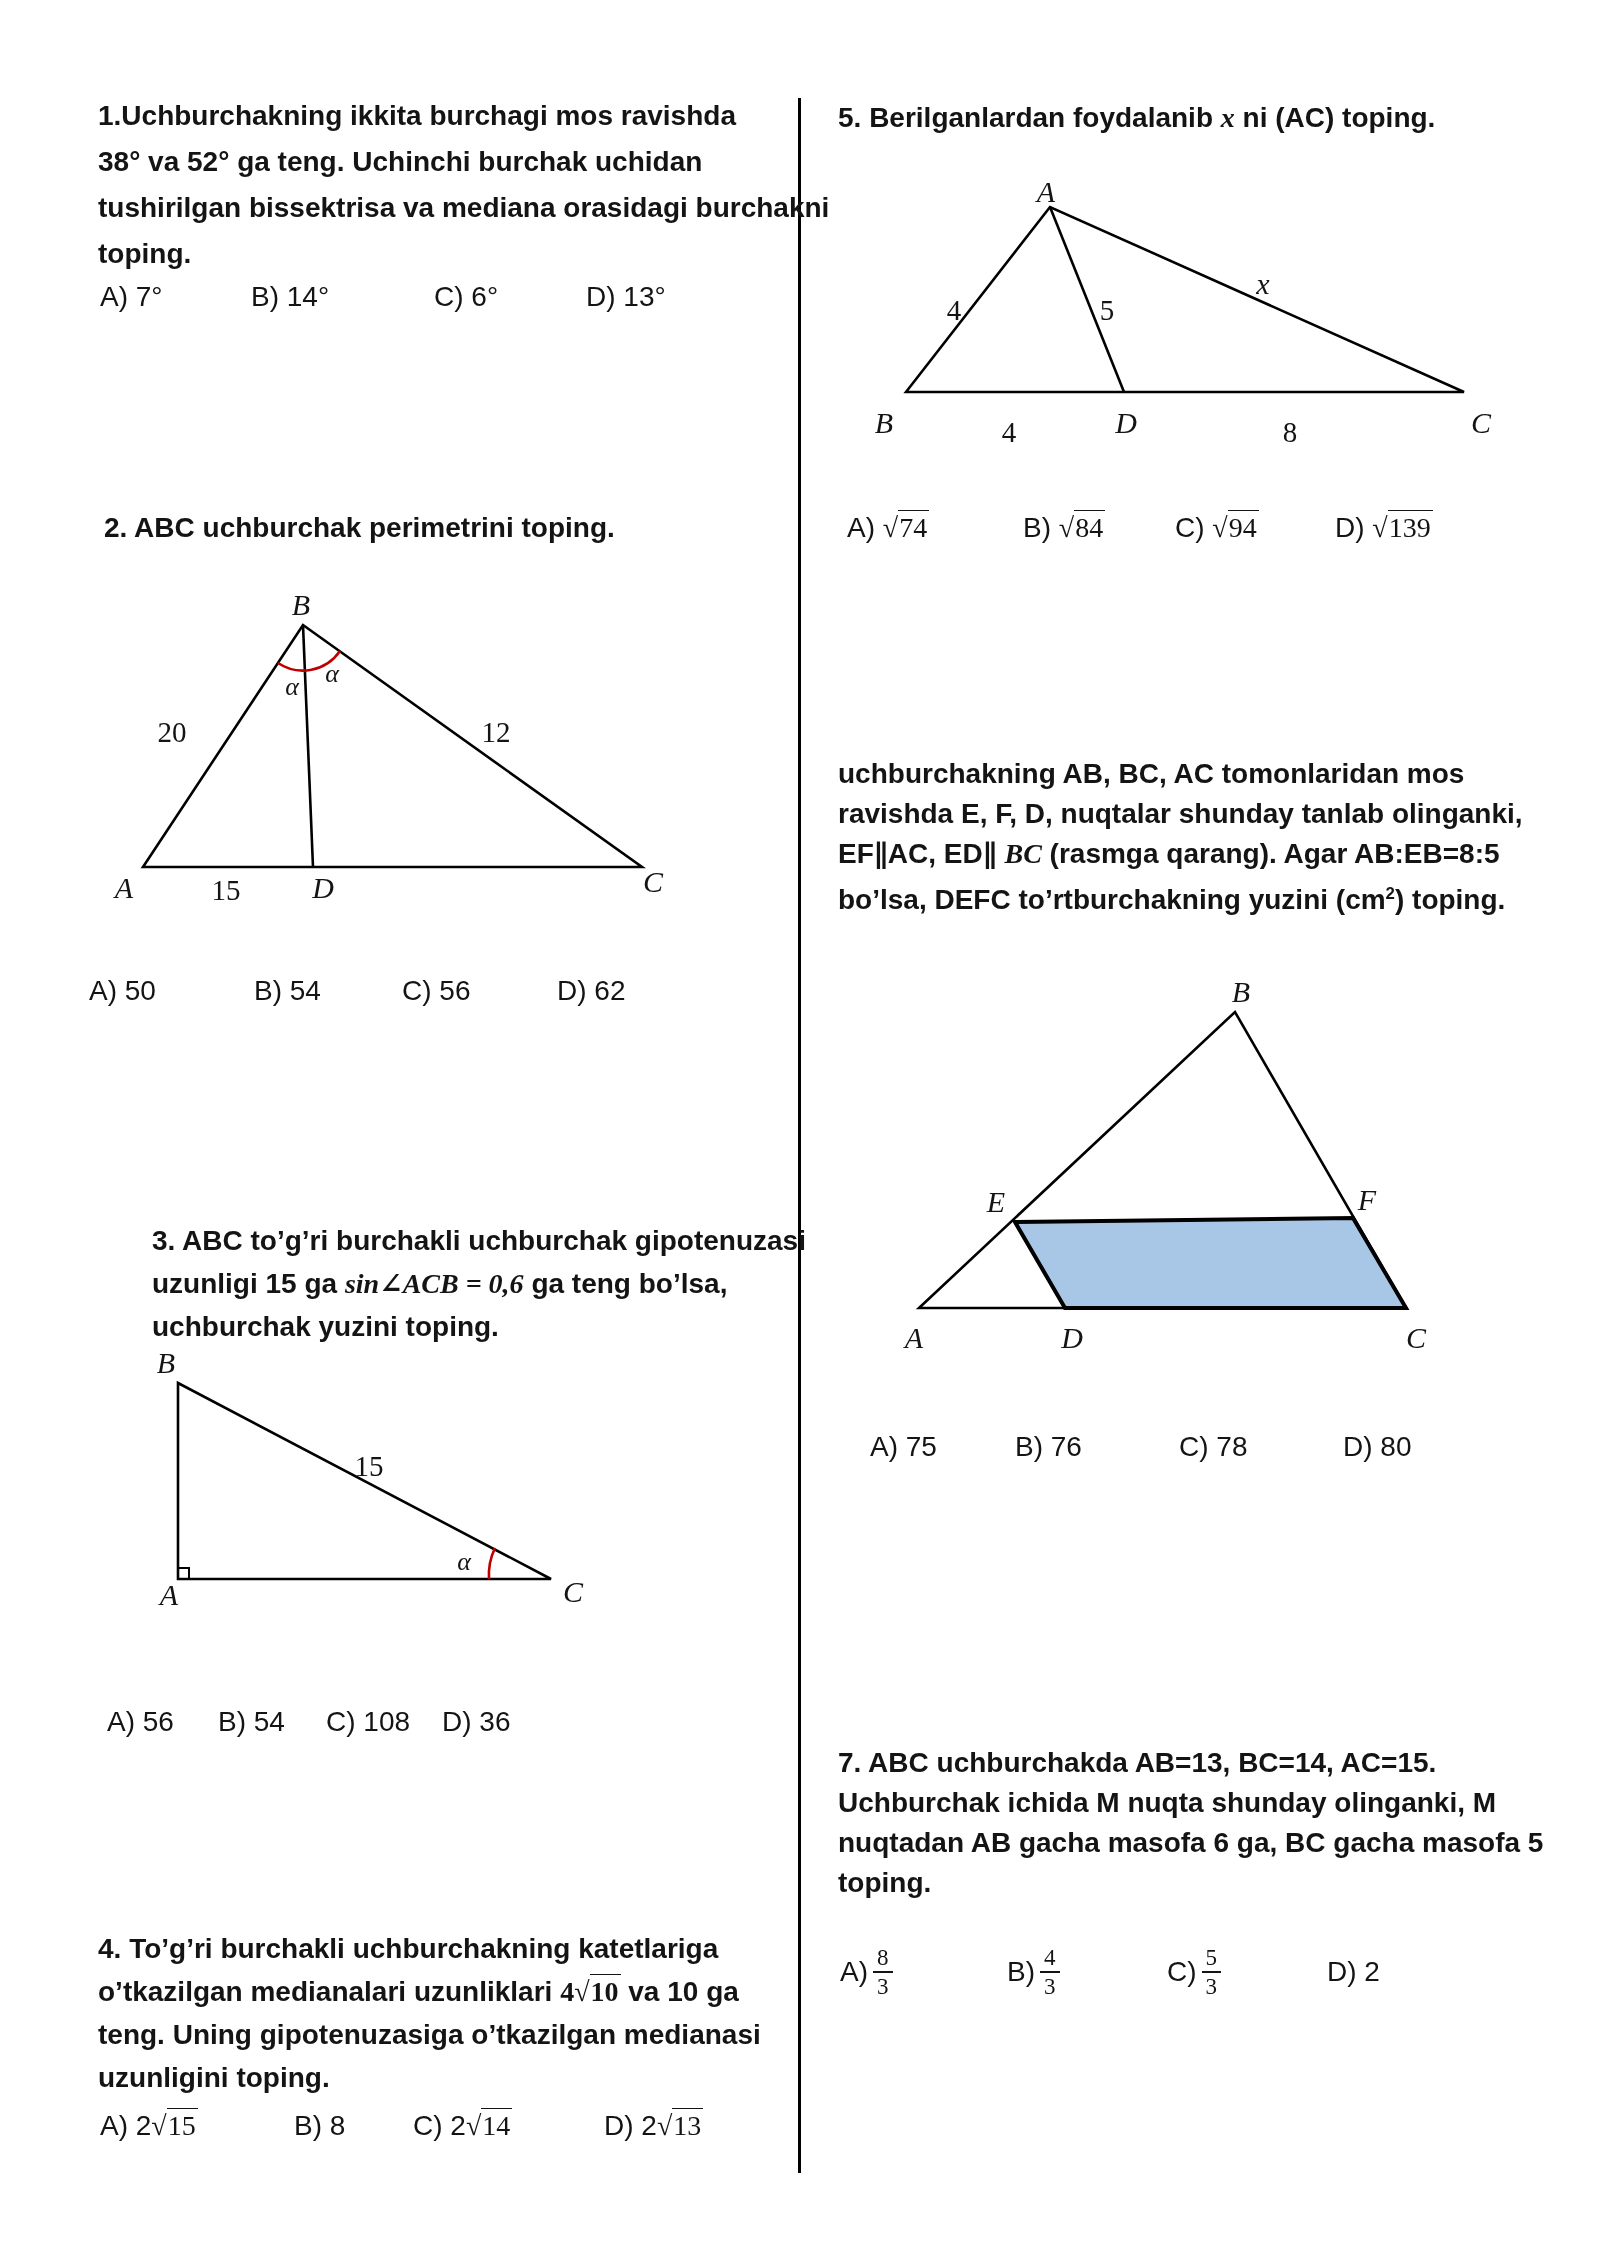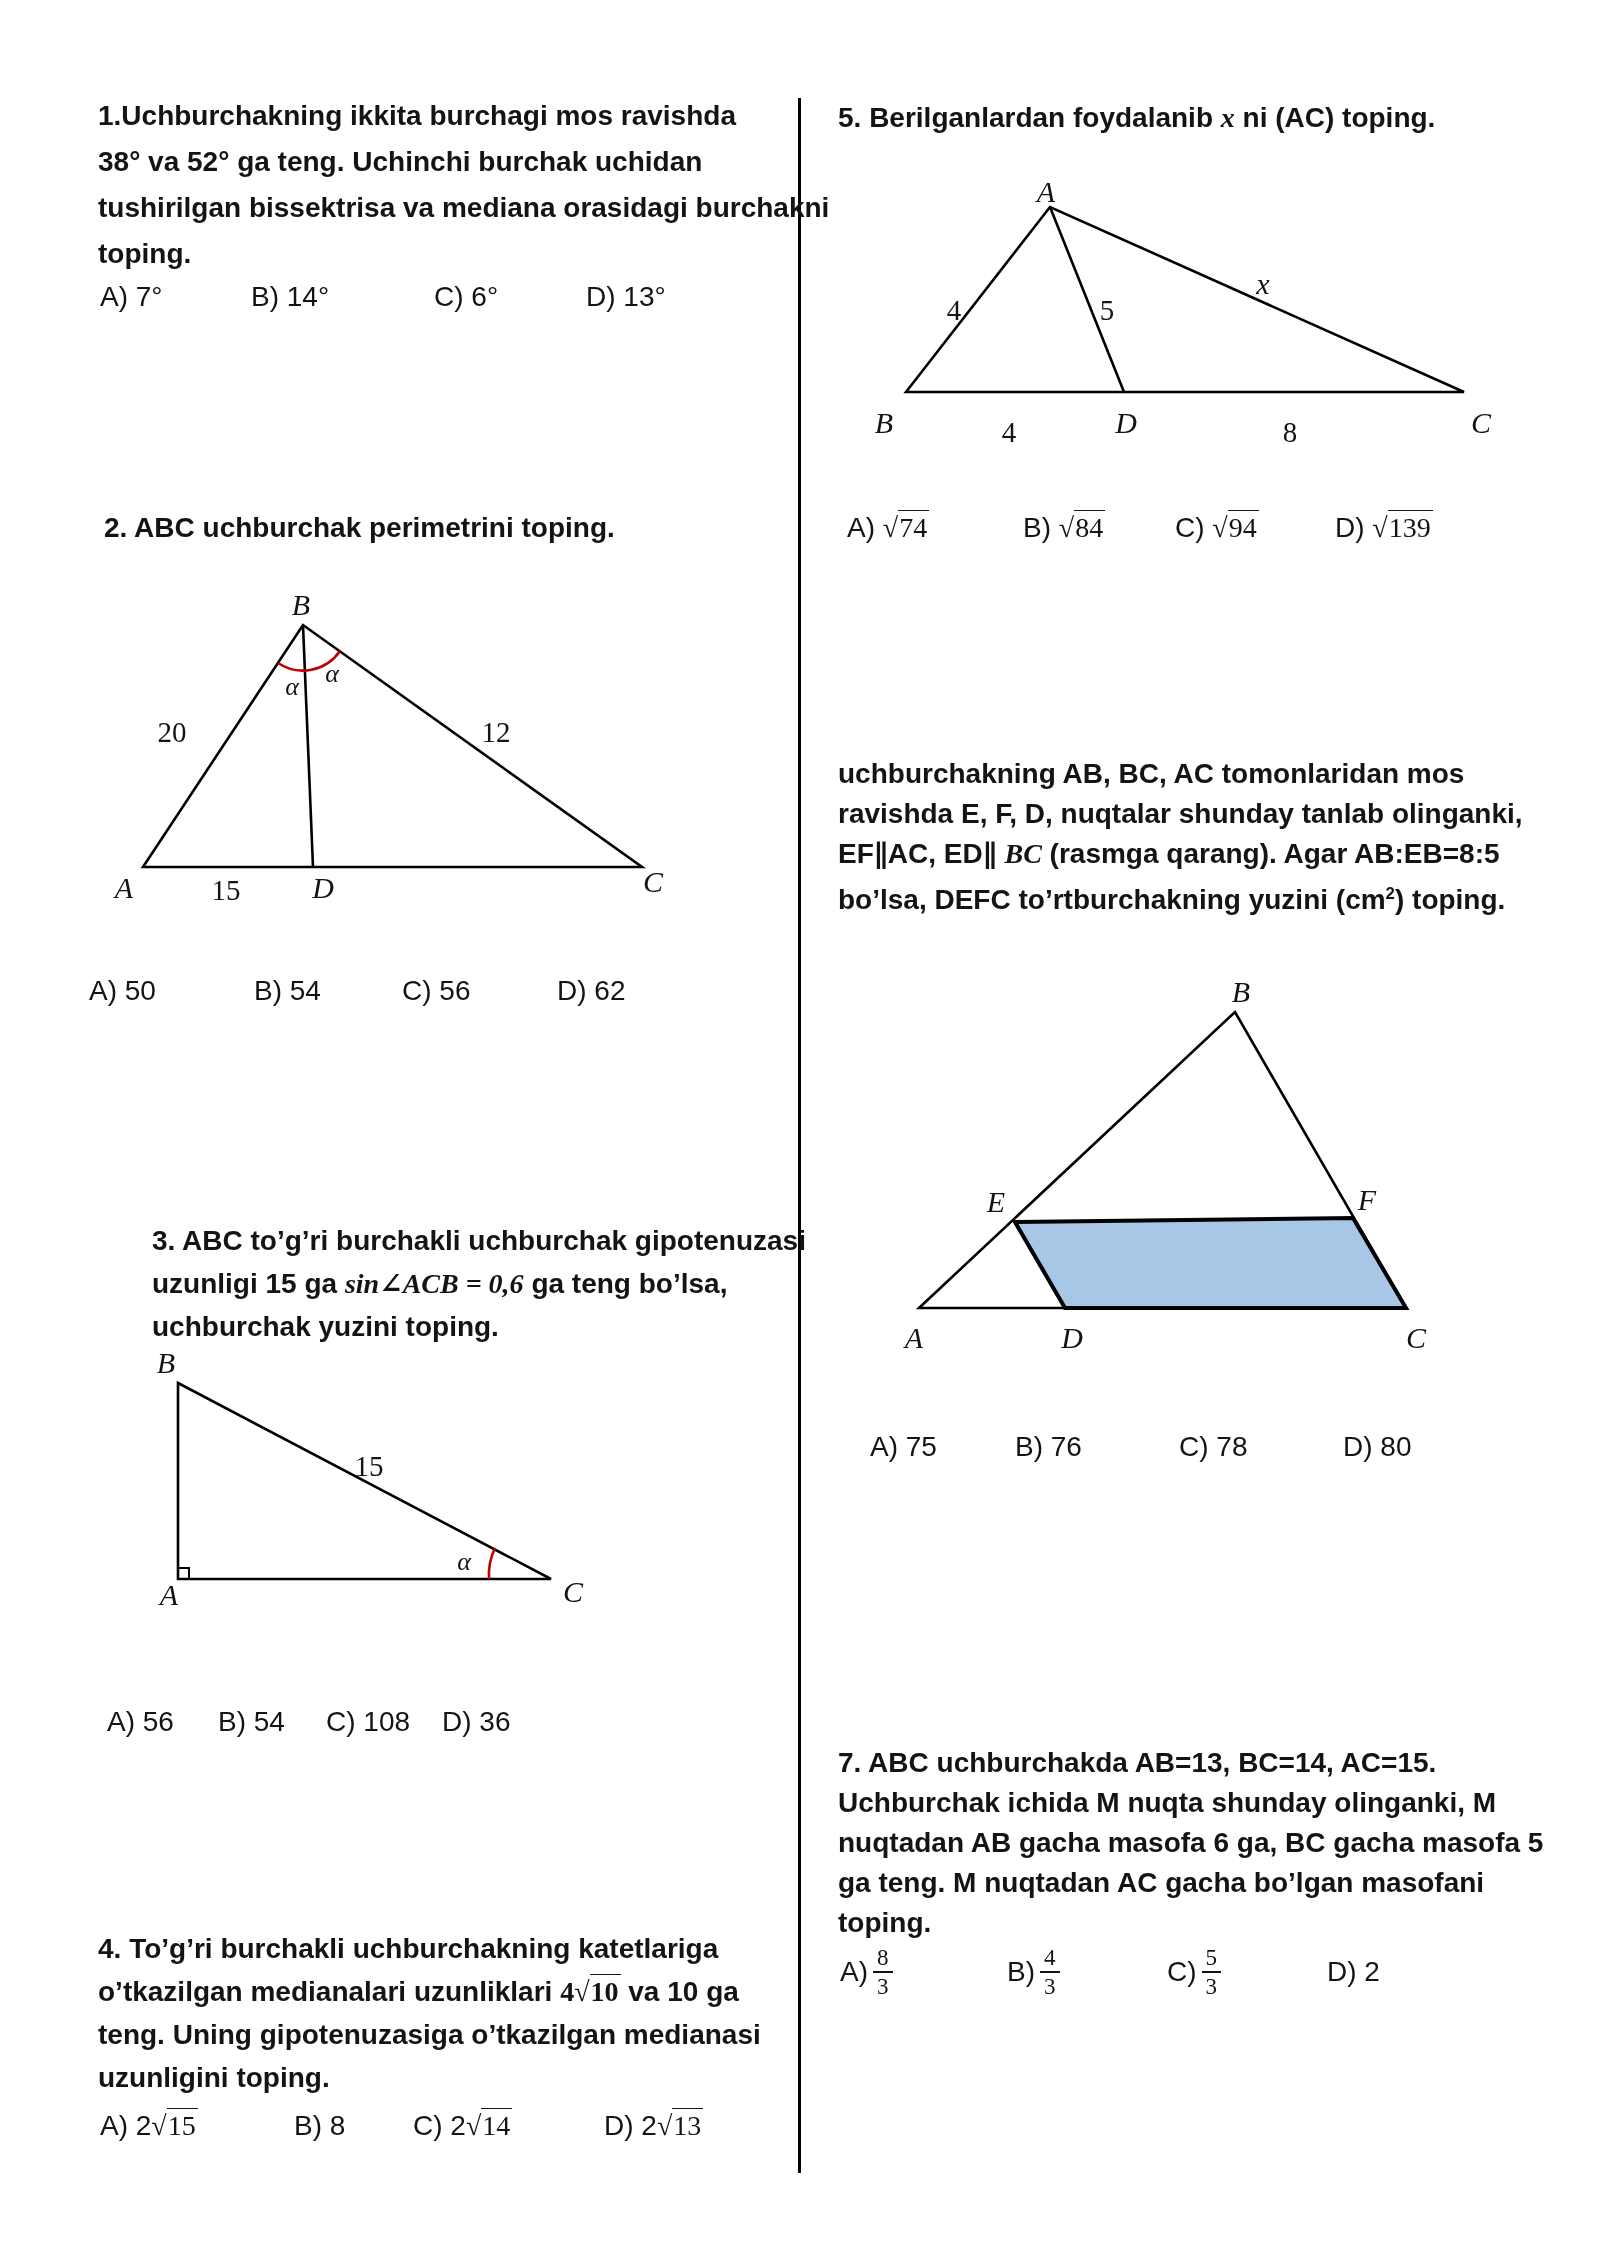--- a/index.html
+++ b/index.html
@@ -149,21 +149,20 @@
 
 <span class="ans" style="left:838px;top:1431px;margin-left:32px;">A) 75</span>
 <span class="ans" style="left:1015px;top:1431px;">B) 76</span>
 <span class="ans" style="left:1179px;top:1431px;">C) 78</span>
 <span class="ans" style="left:1343px;top:1431px;">D) 80</span>
 
 <div class="abs para" style="left:838px;top:1729px;line-height:40px;margin-top:14px;">
   <div class="ln">7. ABC uchburchakda AB=13, BC=14, AC=15.</div>
   <div class="ln">Uchburchak ichida M nuqta shunday olinganki, M</div>
   <div class="ln">nuqtadan AB gacha masofa 6 ga, BC gacha masofa 5</div>
-  <div class="ln">ga teng. M nuqtadan AC gacha bo’lgan masofani</div>
   <div class="ln">toping.</div>
 </div>
 
 <span class="ans optf" style="left:840px;top:1940px;">
     <span>A) </span>
     <span class="frac">
       <span class="num">8</span>
       <span class="den">3</span>
     </span>
   </span>

